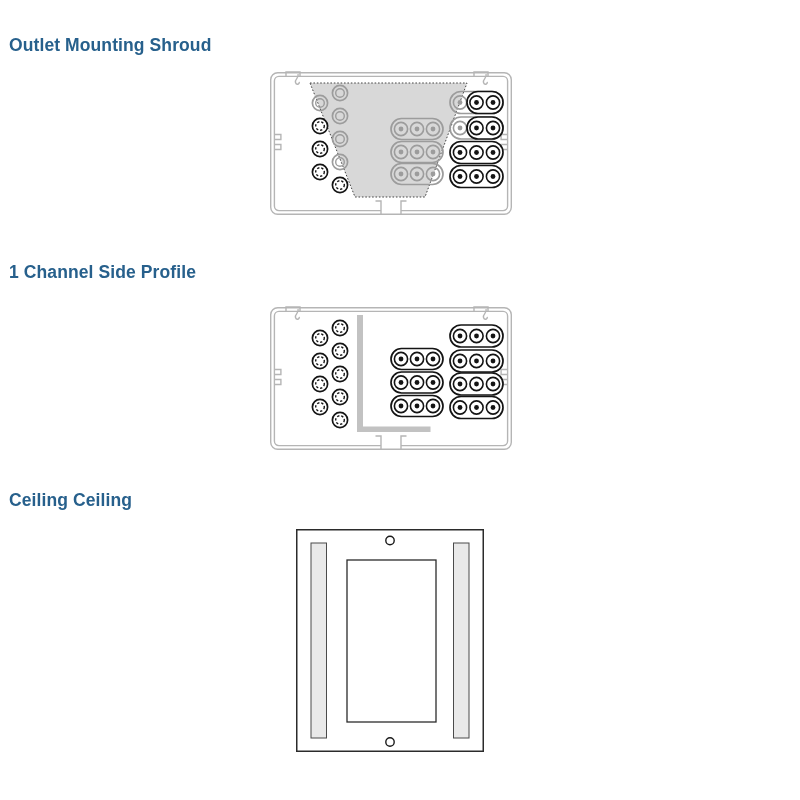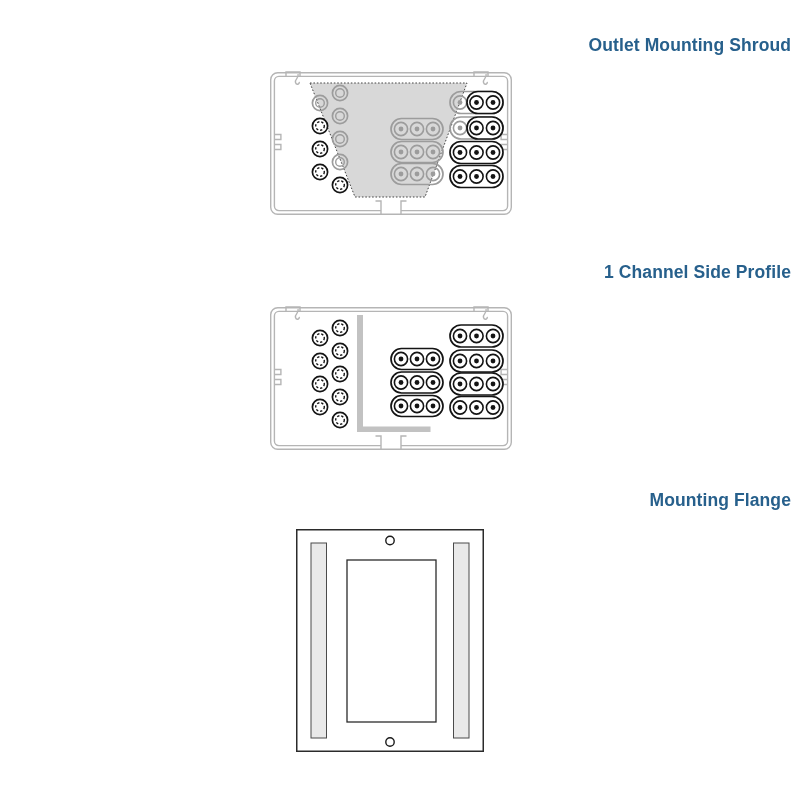--- a/index.html
+++ b/index.html
@@ -1,21 +1,21 @@
 <!DOCTYPE html>
 <html style="--title-text: #27608c; --enclosure-outline: #b5b5b5; --shroud-fill: #d8d8d8; --shroud-border: #454545; --bracket-fill: #c2c2c2; --part-outline: #141414; --muted-part: #9c9c9c; --flange-outline: #2b2b2b; --flange-slot-fill: #e9e9e9; --page-background: #ffffff;"><head>
 <meta charset="utf-8">
 <style>
   html,body{margin:0;padding:0;}
   body{
     width:800px;height:800px;background:#ffffff;position:relative;overflow:hidden;
     font-family:"Liberation Sans", sans-serif;
   }
   .fig-title{
-    position:absolute;left:9px;width:782px;text-align:right;
+    position:absolute;left:9px;width:782px;text-align:left;
     font-size:17.5px;line-height:19px;font-weight:700;
     color:var(--title-text,#27608c);letter-spacing:.1px;
   }
   svg{position:absolute;display:block;}
   
   .enc path,.enc rect{fill:none;stroke:var(--enclosure-outline,#b5b5b5);stroke-width:1.4;}
   .enc .mask{fill:#ffffff;stroke:none;}
   
   .shroud{fill:var(--shroud-fill,#d8d8d8);stroke:var(--shroud-border,#454545);
           stroke-width:1;stroke-dasharray:1.6 1.8;}
@@ -177,21 +177,21 @@
       <use href="#pc" x="206.5" y="77"></use>
       <use href="#pc" x="223" y="77"></use>
       <rect class="pill fillw" x="180" y="89.5" width="53" height="22" rx="11"></rect>
       <use href="#pc" x="190" y="100.5"></use>
       <use href="#pc" x="206.5" y="100.5"></use>
       <use href="#pc" x="223" y="100.5"></use>
     </g>
   </g>
 </svg>
 
-<div class="fig-title" style="top:491px">Mounting Flange</div>
+<div class="fig-title" style="top:491px">Ceiling Ceiling</div>
 
 <svg width="192" height="227" style="left:294px;top:527px" viewBox="0 0 192 227">
   <g transform="translate(2,2)">
     <rect class="fl-outline" x="0.75" y="0.75" width="186.5" height="221.5"></rect>
     <rect class="fl-slot" x="15" y="14" width="15.5" height="195"></rect>
     <rect class="fl-slot" x="157.5" y="14" width="15.5" height="195"></rect>
     <rect class="fl-open" x="51" y="31" width="89" height="162"></rect>
     <circle class="fl-hole" cx="94" cy="11.5" r="4.2"></circle>
     <circle class="fl-hole" cx="94" cy="213" r="4.2"></circle>
   </g>

